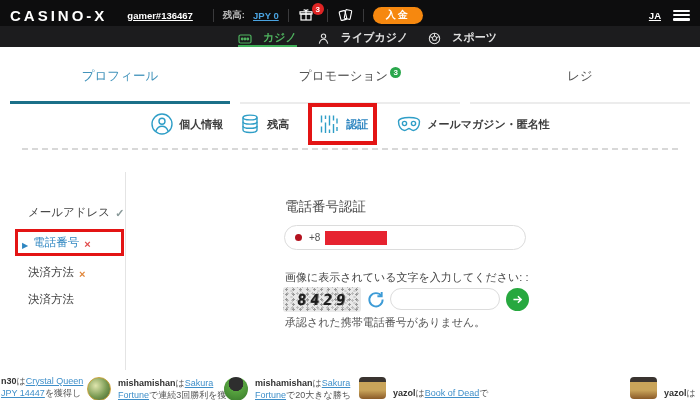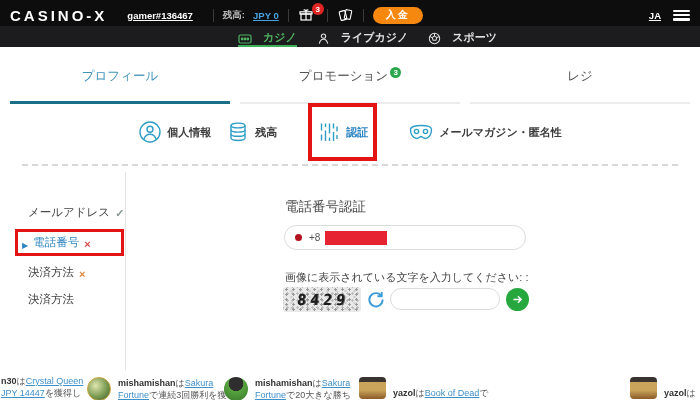--- a/index.html
+++ b/index.html
@@ -43,21 +43,21 @@
                color:#fff; font-size:8px; font-weight:bold; align-items:center; justify-content:center;
                margin-left:2px; position:relative; top:-5px; }
 
   
   .subnav { position:absolute; left:0; top:112px; width:700px; display:flex; justify-content:center;
             align-items:center; gap:15px; padding-bottom:16px;text-align:center; }
   .subnav::after { content:""; position:absolute; left:22px; right:22px; bottom:2px;
                    border-top:2px dashed #d8d8d8; }
   .sn-item { display:flex; align-items:center; gap:5px; font-size:11px; font-weight:bold; color:#3c3c3c;
              cursor:pointer; position:relative; z-index:1; }
-  .sn-item.annotated { border:4px solid #e31414; padding:13px 5px; margin:-9px 16px; }
+  .sn-item.annotated { border:4px solid #e31414; padding:5px 5px; margin:-9px 4px; }
   .sn-label.blue { color:#2e86c1; }
   .sn-icon { flex:none; }
 
   
   .sidebar { position:absolute; left:28px; top:205px; font-size:11.5px; color:#444; }
   .sb-item { display:flex; align-items:flex-end; gap:5px; margin-bottom:12px; cursor:pointer; }
   .sb-item.annotated { border:3px solid #e31414; padding:3px 7px 3px 4px; margin-left:-13px;
                        margin-top:-3px; margin-bottom:9px; }
   .sb-arrow { color:#2e86c1; font-size:8px; }
   .sb-label.blue { color:#2e86c1; }
@@ -282,20 +282,21 @@
     </svg>
   </button>
   <input class="cap-input" style="">
   <button class="submit-btn">
     <svg width="13" height="13" viewBox="0 0 16 16">
       <g fill="none" stroke="#fff" stroke-width="1.9">
           <path d="M3 8h9M8.5 4L12.5 8 8.5 12"></path>
         </g>
     </svg>
   </button>
+  <div class="note">承認された携帯電話番号がありません。</div>
 
   <footer class="feed">
 
     <div class="feed-item" style="left:1px">
       <div class="feed-text">
         <div><span class="fuser">n30</span><span>は</span><a class="flink">Crystal Queen</a><span></span></div>
         <div><a class="flink">JPY 14447</a><span>を獲得し</span></div>
       </div>
     </div>
 

